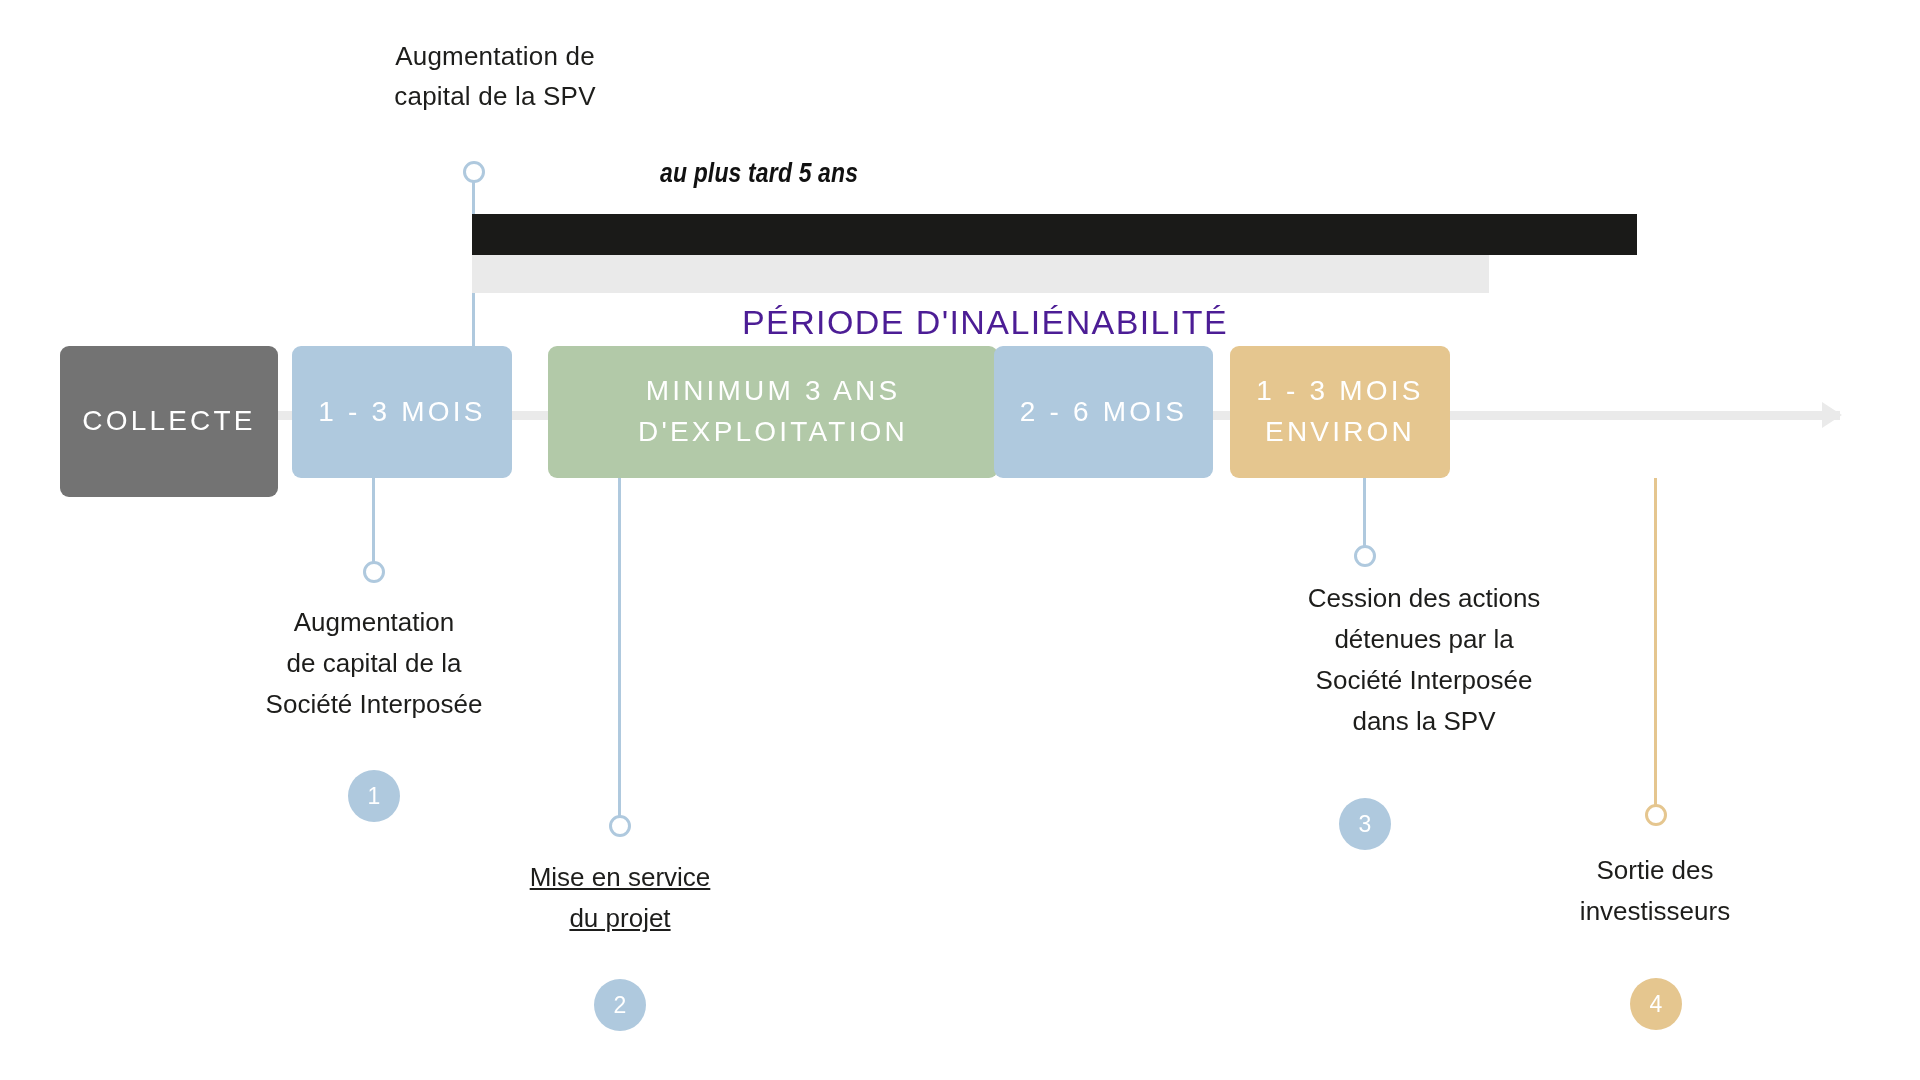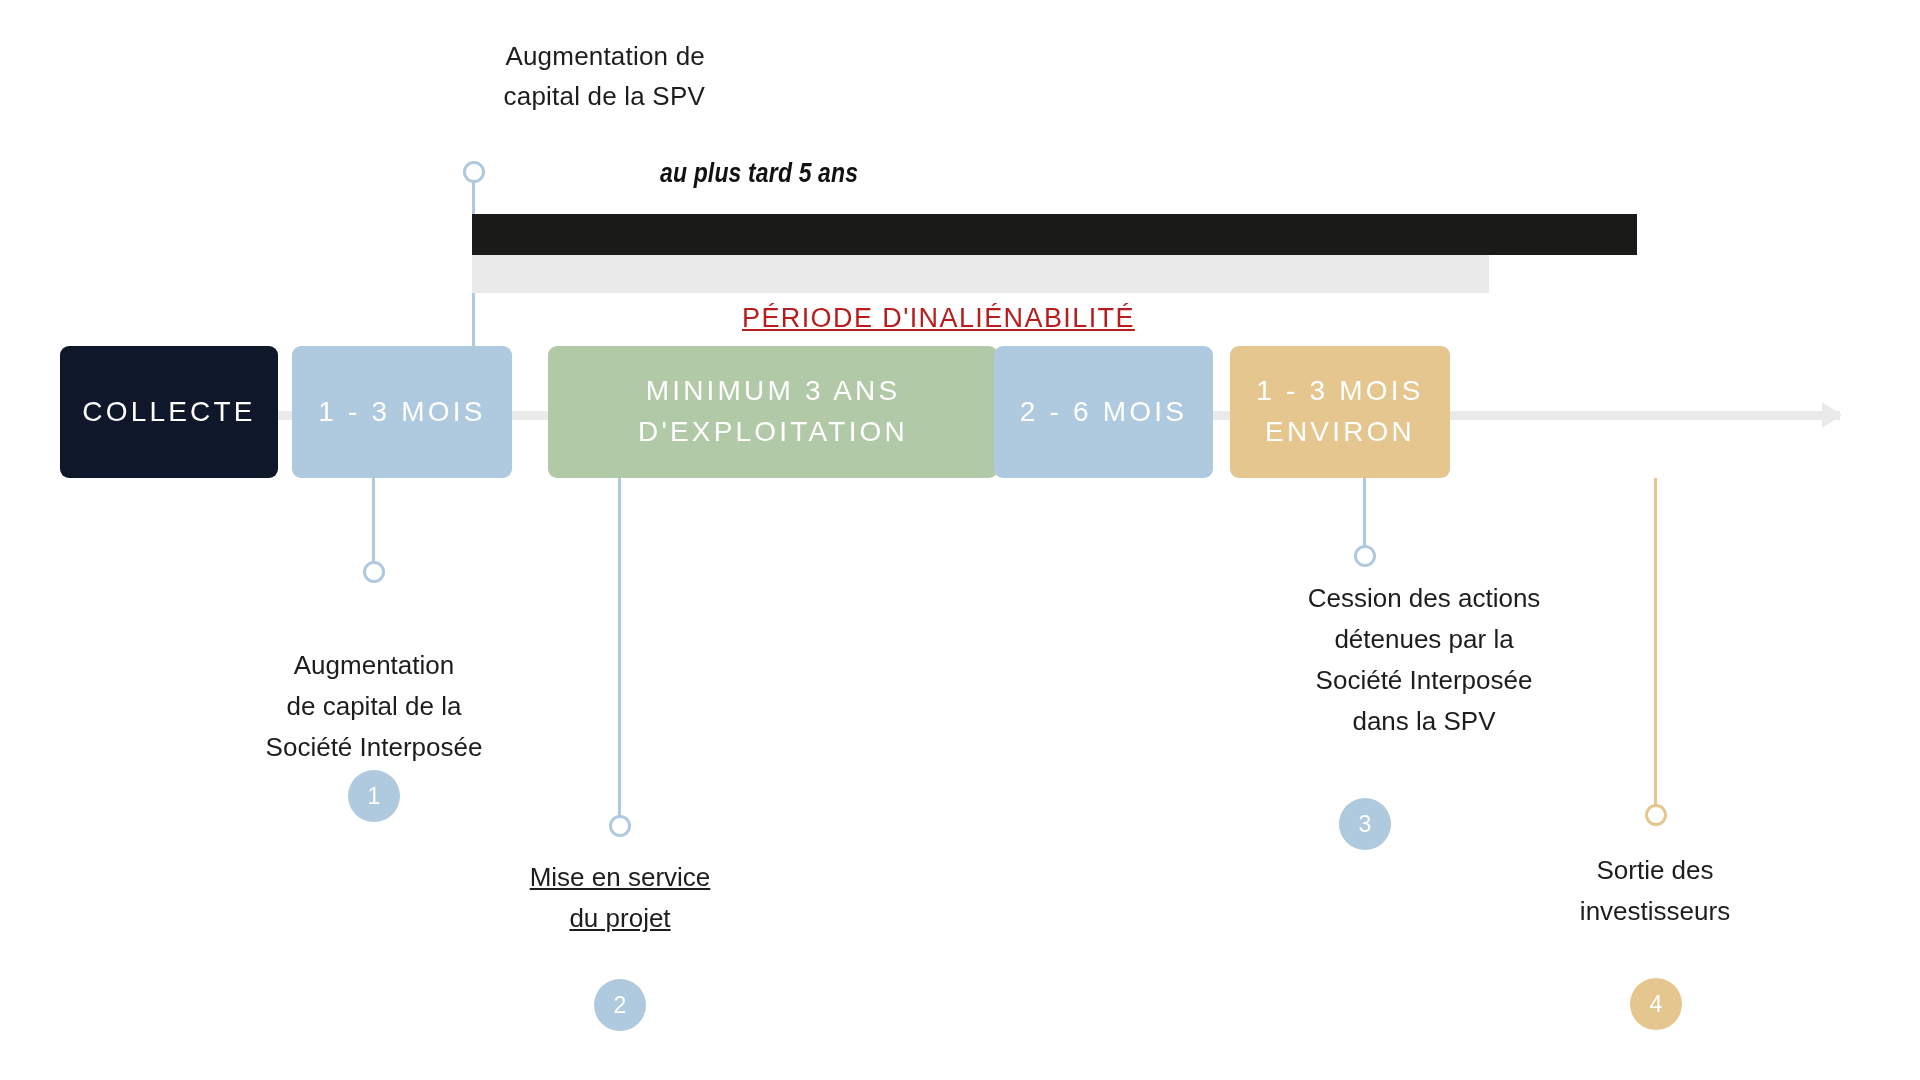--- a/index.html
+++ b/index.html
@@ -11,21 +11,21 @@
     overflow:hidden;
   }
   #stage{position:relative;width:1920px;height:1080px;}
 
   
   .callout-top{
     position:absolute;
     font-size:26px;
     line-height:1.55;
     color:#1d1d1b;
-    text-align:right;
+    text-align:center;
     font-weight:400;
     letter-spacing:.2px;
     white-space:pre-line;
   }
 
   
   .bar-label{
     position:absolute;
     font-family:"Liberation Sans Narrow","Liberation Sans",sans-serif;
     font-weight:700;
@@ -38,26 +38,25 @@
     white-space:nowrap;
   }
 
   
   .bar-black{position:absolute;background:#1a1a18;}
   .bar-grey{position:absolute;background:#eaeaea;}
 
   
   .period-caption{
     position:absolute;
-    font-size:27px;
+    font-size:34px;
     letter-spacing:1.4px;
-    color:#b91c1c;
+    color:#4c1d95;
     white-space:nowrap;
     font-weight:400;
-    text-decoration:underline;
   }
 
   
   .rule{position:absolute;background:#eaeaea;height:9px;}
   .arrow-head{
     position:absolute;
     width:0;height:0;
     border-top:13px solid transparent;
     border-bottom:13px solid transparent;
     border-left:20px solid #eaeaea;
@@ -124,21 +123,21 @@
   <div class="bar-label" style="left:660px;top:157px;">au plus tard 5 ans</div>
 
   <div class="bar-black" style="left:472px;top:214px;width:1165px;height:41px;"></div>
   <div class="bar-grey" style="left:472px;top:255px;width:1017px;height:38px;"></div>
 
   <div class="period-caption" style="left:742px;top:303px;">PÉRIODE D'INALIÉNABILITÉ</div>
 
   <div class="rule" style="left:60px;top:411px;width:1780px;"></div>
   <div class="arrow-head" style="left:1822px;top:402px;"></div>
 
-  <div class="phase" style="left:60px;top:346px;width:218px;height:132px;background:#0f172a;">
+  <div class="phase" style="left:60px;top:346px;width:218px;height:151px;background:#737373;">
     <span>COLLECTE</span>
   </div>
 
   <div class="phase" style="left:292px;top:346px;width:220px;height:132px;background:#afc9de;">
     <span>1 - 3 MOIS</span>
   </div>
 
   <div class="phase" style="left:528px;top:346px;width:450px;height:132px;background:#b2c9a8;margin-left:20px;">
     <span>MINIMUM 3 ANS
 D'EXPLOITATION</span>
@@ -148,21 +147,21 @@
     <span>2 - 6 MOIS</span>
   </div>
 
   <div class="phase" style="left:1230px;top:346px;width:220px;height:132px;background:#e5c68f;">
     <span>1 - 3 MOIS
 ENVIRON</span>
   </div>
 
   <div class="lead" style="left:372px;top:478px;height:88px;background:#afc9de;"></div>
   <div class="ring" style="left:363px;top:561px;width:22px;height:22px;border:3px solid #afc9de;"></div>
-  <div class="callout" style="left:160px;top:602px;width:428px;margin-top:43px;">Augmentation
+  <div class="callout" style="left:160px;top:602px;width:428px;">Augmentation
 de capital de la
 Société Interposée</div>
   <div class="badge" style="left:348px;top:770px;background:#afc9de;">
     <span>1</span>
   </div>
 
   <div class="lead" style="left:618px;top:478px;height:341px;background:#afc9de;"></div>
   <div class="ring" style="left:609px;top:815px;width:22px;height:22px;border:3px solid #afc9de;"></div>
   <div class="callout" style="left:406px;top:857px;width:428px;text-decoration:underline;">Mise en service
 du projet</div>

